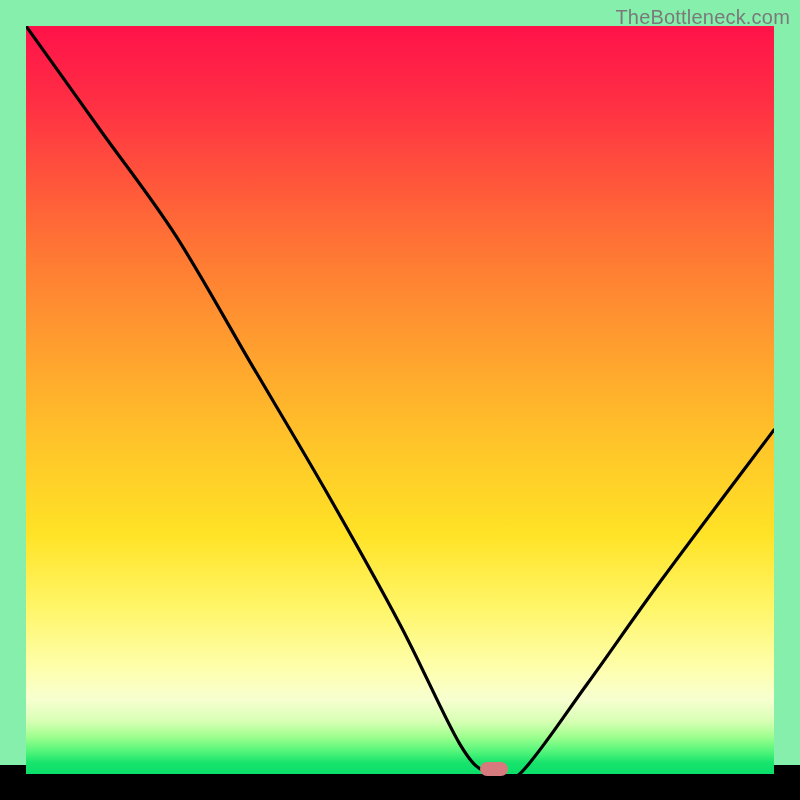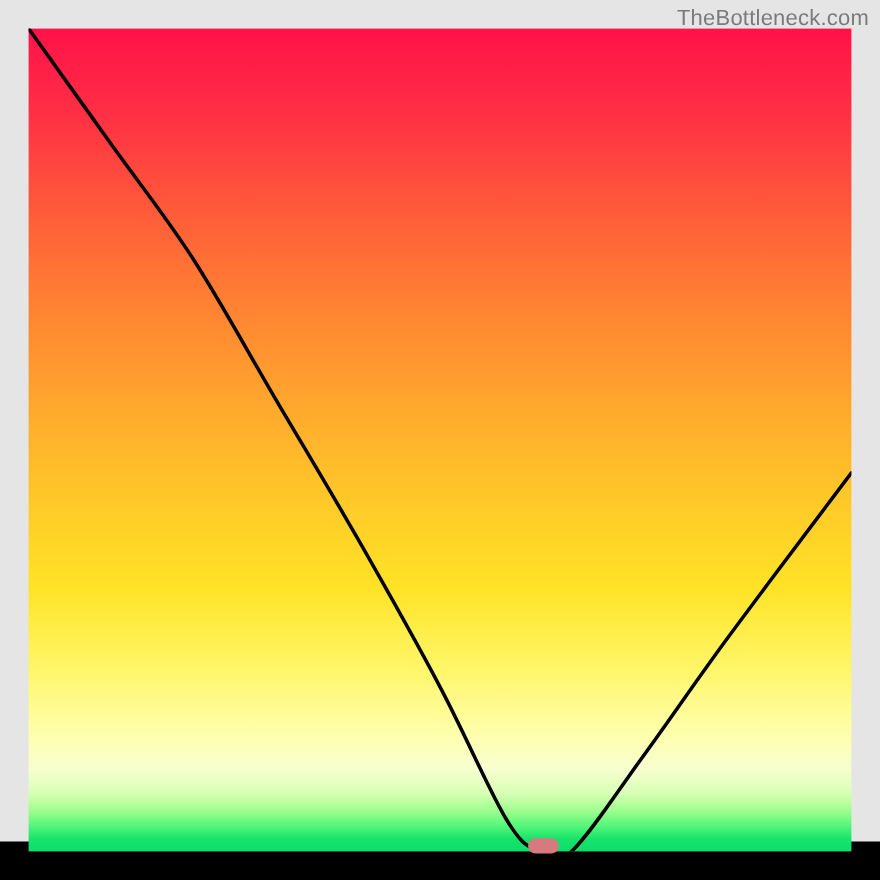--- a/index.html
+++ b/index.html
@@ -8,21 +8,21 @@
     width: 800px;
     height: 800px;
     background: #000;
     overflow: hidden;
     font-family: Arial, Helvetica, sans-serif;
   }
   .frame {
     position: relative;
     width: 800px;
     height: 765px;
-    background: #e5e5e5;
+    background: #86efac;
   }
   .plot-area {
     position: absolute;
     left: 26px;
     top: 26px;
     width: 748px;
     height: 748px;
     
     background:
       linear-gradient(

